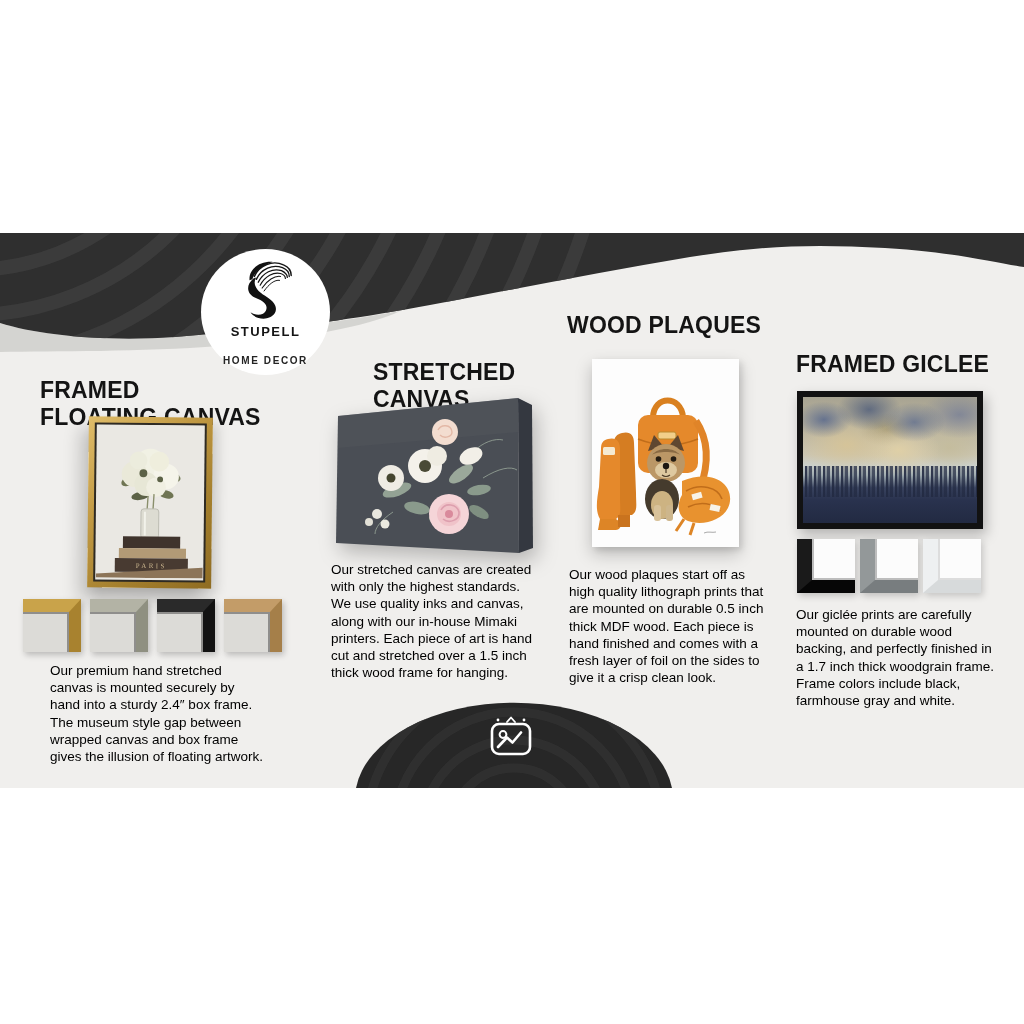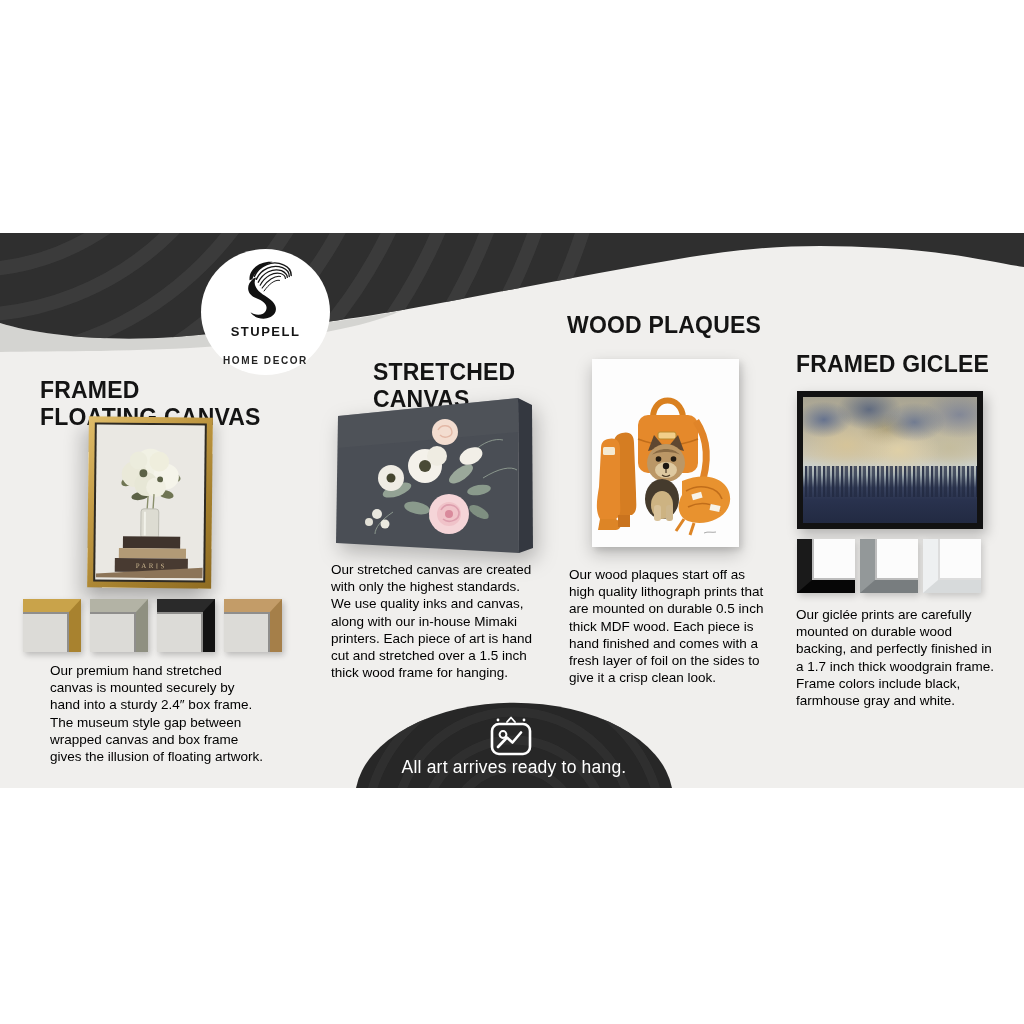--- a/index.html
+++ b/index.html
@@ -319,15 +319,14 @@
   <svg class="abs banner-icon" width="56" height="44" viewBox="0 0 56 44">
     <g fill="none" stroke="#ffffff" stroke-linecap="round" stroke-linejoin="round">
       <circle cx="14" cy="4" r="1.4" fill="#fff" stroke="none"></circle>
       <circle cx="40" cy="4" r="1.4" fill="#fff" stroke="none"></circle>
       <path d="M23 6 L27 1.5 L31 6" stroke-width="1.8"></path>
       <rect x="8" y="8" width="38" height="30" rx="7" stroke-width="2.6"></rect>
       <circle cx="19" cy="18.5" r="3.4" stroke-width="2"></circle>
       <path d="M14 31 L23 21.5 L28.5 26.5 L37 16.5" stroke-width="2.6"></path>
     </g>
   </svg>
-  <div class="abs banner-text">All art arrives ready to hang.</div>
 
 </div>
 
 </body></html>

